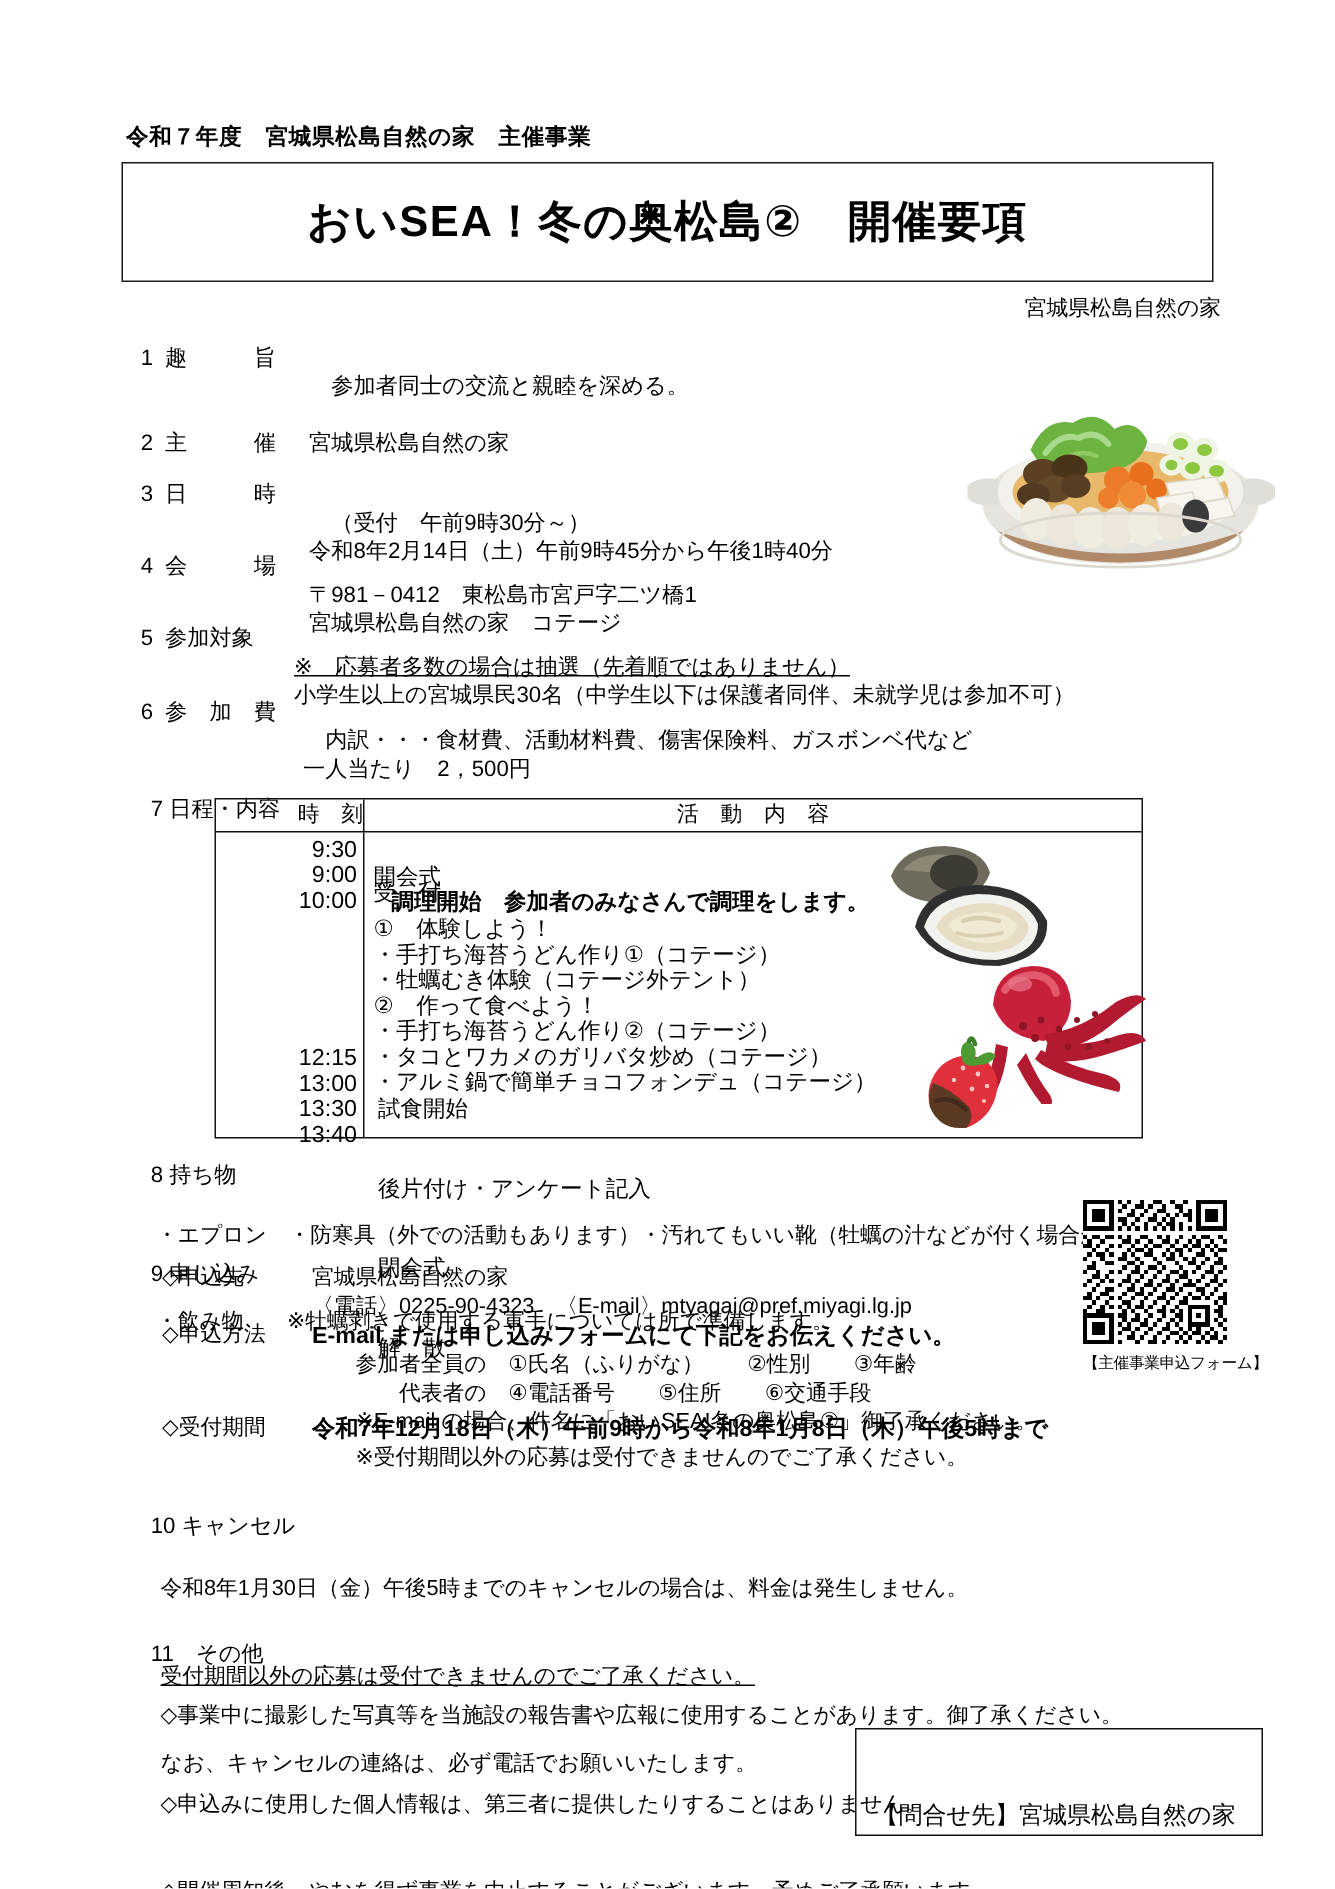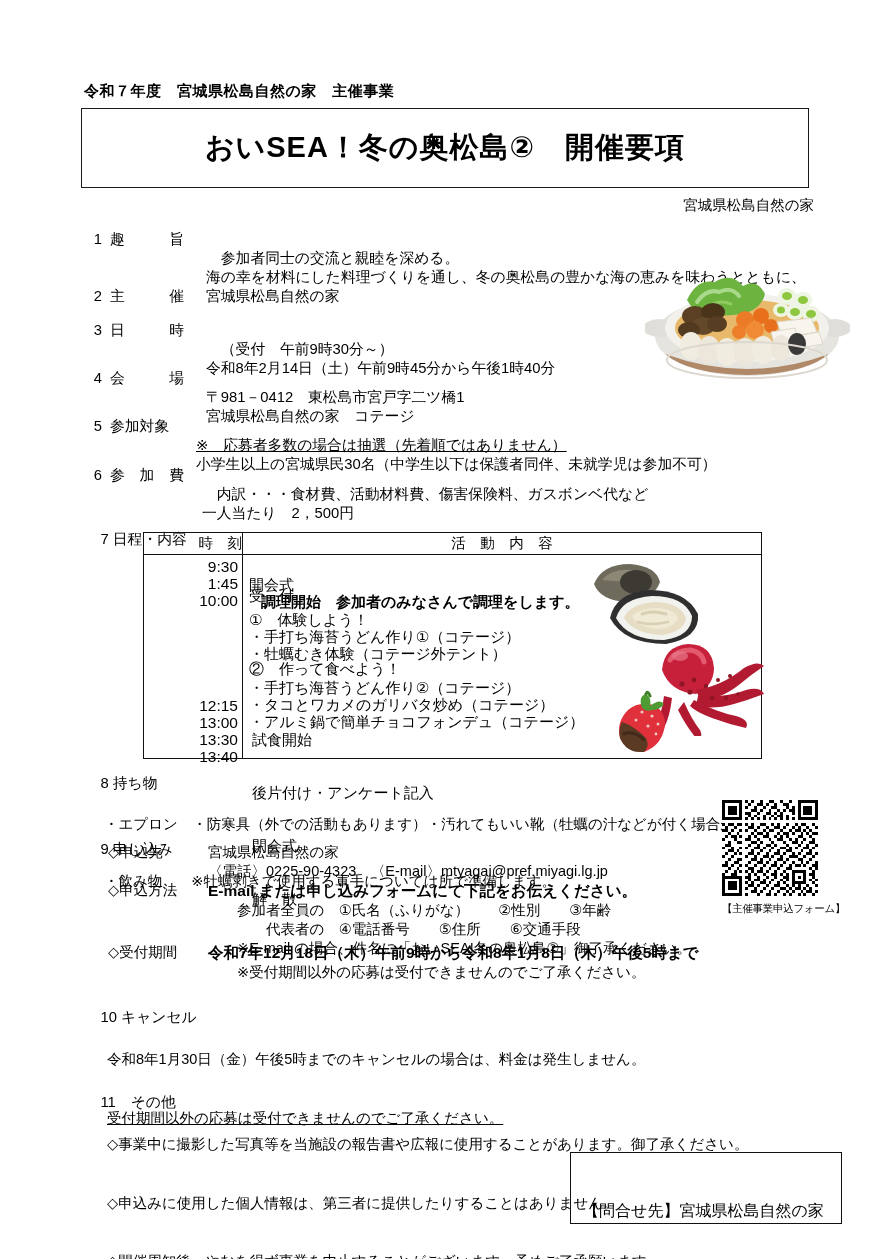--- a/index.html
+++ b/index.html
@@ -201,21 +201,20 @@
   <div class="title-box">
     <span class="title-text">おいSEA！冬の奥松島②　開催要項</span>
   </div>
 
   <div class="org-right">宮城県松島自然の家</div>
 
   <div class="sec" style="left:84px; top:230px; width:700px;">
     <span class="num">1</span>
     <span class="lbl">趣　　　旨</span>
     <span class="body">
-      <span class="line">海の幸を材料にした料理づくりを通し、冬の奥松島の豊かな海の恵みを味わうとともに、</span>
       <span class="line" style="position:absolute; top:19px;">　参加者同士の交流と親睦を深める。</span>
     </span>
   </div>
 
   <div class="sec" style="left:84px; top:287px;">
     <span class="num">2</span>
     <span class="lbl">主　　　催</span>
     <span class="body">宮城県松島自然の家</span>
   </div>
 
@@ -260,35 +259,35 @@
   </div>
 
   <div id="schedule-table">
     <div class="thead">
       <div class="th-time">時　刻</div>
       <div class="th-act">活　動　内　容</div>
     </div>
     <div class="tbody">
       <div class="col-time">
         <span class="tcell" style="top:3px;">9:30</span>
-        <span class="tcell" style="top:20px;">1:45</span>
+        <span class="tcell" style="top:20px;">9:00</span>
         <span class="tcell" style="top:37px;">10:00</span>
         <span class="tcell" style="top:142px;">12:15</span>
         <span class="tcell" style="top:159px;">13:00</span>
         <span class="tcell" style="top:176px;">13:30</span>
         <span class="tcell" style="top:193px;">13:40</span>
       </div>
       <div class="col-act">
         <span class="tcell" style="top:4px;margin-top:28px;">受　付</span>
         <span class="tcell" style="top:21px;">開会式</span>
         <span class="tcell b" style="top:38px;padding-left:12px;">調理開始　参加者のみなさんで調理をします。</span>
         <span class="tcell" style="top:56px;">①　体験しよう！</span>
         <span class="tcell" style="top:73px;">・手打ち海苔うどん作り①（コテージ）</span>
         <span class="tcell" style="top:90px;">・牡蠣むき体験（コテージ外テント）</span>
-        <span class="tcell" style="top:107px;font-family:Liberation Mono, monospace;">②　作って食べよう！</span>
+        <span class="tcell" style="top:107px;">②　作って食べよう！</span>
         <span class="tcell" style="top:141px;">・タコとワカメのガリバタ炒め（コテージ）</span>
         <span class="tcell" style="top:124px;">・手打ち海苔うどん作り②（コテージ）</span>
         <span class="tcell" style="top:158px;">・アルミ鍋で簡単チョコフォンデュ（コテージ）</span>
 
       </div>
     </div>
   </div>
 
   <div style="position:absolute; left:252px; top:696px; font-size:15px; line-height:17.6px; white-space:pre;">
     <span style="display:block;">試食開始</span>
@@ -328,20 +327,21 @@
     <span class="b" style="position:absolute; left:100px; top:0; font-size:15.5px;">令和7年12月18日（木）午前9時から令和8年1月8日（木）午後5時まで</span>
     <span style="position:absolute; left:100px; top:20px;">　　※受付期間以外の応募は受付できませんのでご了承ください。</span>
   </div>
 
   <div class="sec-label-only" style="left:84px; top:992px;">
     <span>10</span><span> </span><span>キャンセル</span>
   </div>
   <div style="position:absolute; left:107px; top:1011px; font-size:14.5px; line-height:19.5px; white-space:pre;">
     <span style="display:block;">令和8年1月30日（金）午後5時までのキャンセルの場合は、料金は発生しません。</span>
     <span style="display:block;" class="u">受付期間以外の応募は受付できませんのでご了承ください。</span>
+    <span style="display:block;">なお、キャンセルの連絡は、必ず電話でお願いいたします。</span>
   </div>
 
   <div class="sec-label-only" style="left:84px; top:1077px;">
     <span>11</span><span>　</span><span>その他</span>
   </div>
   <div style="position:absolute; left:107px; top:1096px; font-size:14.5px; line-height:19.5px; white-space:pre;">
     <span style="display:block;">◇事業中に撮影した写真等を当施設の報告書や広報に使用することがあります。御了承ください。</span>
     <span style="display:block;">◇申込みに使用した個人情報は、第三者に提供したりすることはありません。</span>
     <span style="display:block;">◇開催周知後、やむを得ず事業を中止することがございます。予めご了承願います。</span>
   </div>

